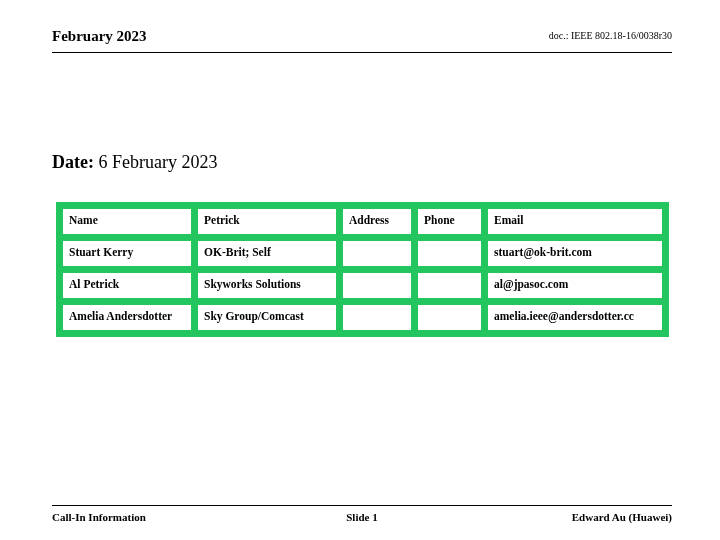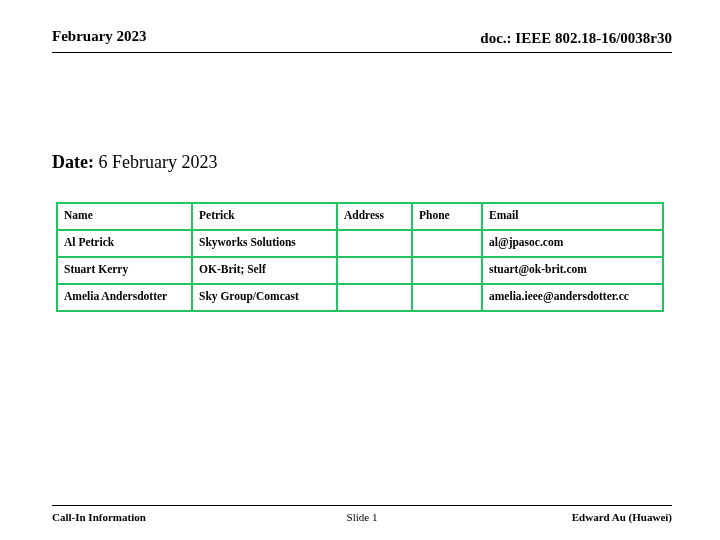--- a/index.html
+++ b/index.html
@@ -33,22 +33,22 @@
     position: absolute;
     left: 0;
     top: 0;
     font-size: 15px;
     font-weight: bold;
   }
   .header-right {
     position: absolute;
     right: 0;
     top: 2px;
-    font-size: 15px;
-    font-weight: bold;
+    font-size: 10px;
+    font-weight: normal;
   }
   .header-rule {
     position: absolute;
     left: 52px;
     top: 52px;
     width: 620px;
     height: 0;
     border-top: 1.2px solid #000000;
   }
 
@@ -84,21 +84,21 @@
     top: 202px;
     width: 608px;
   }
   table.info {
     border-collapse: collapse;
     width: 606px;
     table-layout: fixed;
     font-size: 11.5px;
   }
   table.info td {
-    border: 2px solid #22c55e;
+    border: 7px solid #22c55e;
     padding: 3px 6px 6px 6px;
     font-weight: bold;
     vertical-align: middle;
     height: 16px;
     overflow: hidden;
     white-space: nowrap;
     font-family: Liberation Serif, serif;
   }
   col.c-name    { width: 135px; }
   col.c-company { width: 145px; }
@@ -128,21 +128,21 @@
     position: absolute;
     left: 0;
     top: 0;
   }
   .footer-center {
     position: absolute;
     left: 0;
     right: 0;
     top: 0;
     text-align: center;
-    font-weight: normal;
+    font-weight: bold;
   }
   .footer-right {
     position: absolute;
     right: 0;
     top: 0;
   }
 </style>
 </head>
 <body>
 
@@ -171,32 +171,32 @@
       </colgroup>
       <tbody>
         <tr>
           <td>Name</td>
           <td>Petrick</td>
           <td>Address</td>
           <td>Phone</td>
           <td>Email</td>
         </tr>
         <tr>
+          <td>Stuart Kerry</td>
+          <td>OK-Brit; Self</td>
+          <td></td>
+          <td></td>
+          <td>stuart@ok-brit.com</td>
+        </tr>
+        <tr>
           <td>Al Petrick</td>
           <td>Skyworks Solutions</td>
           <td></td>
           <td></td>
           <td>al@jpasoc.com</td>
-        </tr>
-        <tr>
-          <td>Stuart Kerry</td>
-          <td>OK-Brit; Self</td>
-          <td></td>
-          <td></td>
-          <td>stuart@ok-brit.com</td>
         </tr>
         <tr>
           <td>Amelia Andersdotter</td>
           <td>Sky Group/Comcast</td>
           <td></td>
           <td></td>
           <td>amelia.ieee@andersdotter.cc</td>
         </tr>
       </tbody>
     </table>

